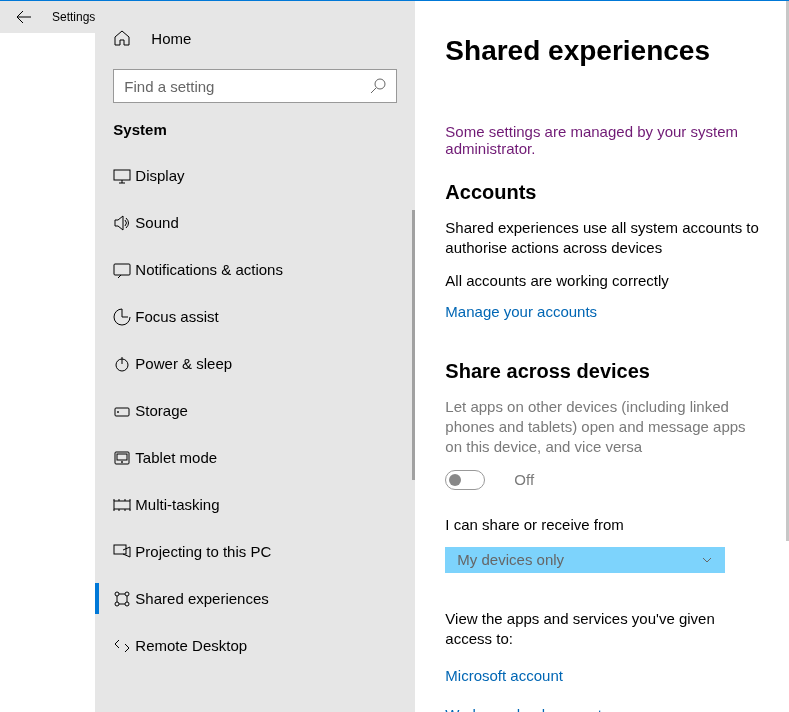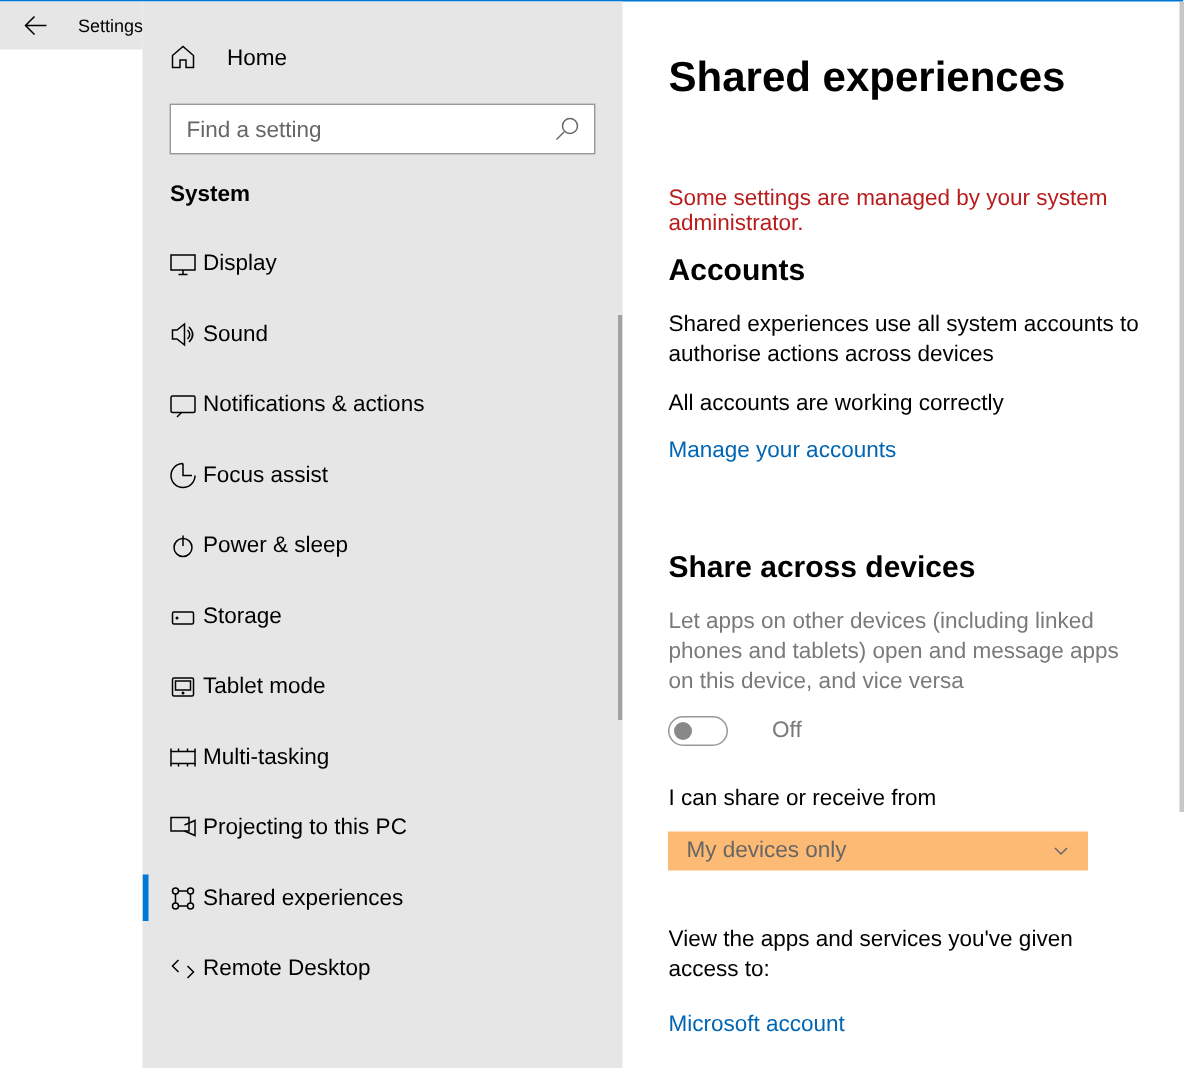--- a/index.html
+++ b/index.html
@@ -147,43 +147,43 @@
       color: #000;
       position: relative;
     }
     .page-title {
       font-size: 28px;
       font-weight: 600;
       margin-bottom: 56px;
     }
     .admin-notice {
       font-size: 15px;
-      color: #b91c1c;
-      margin-bottom: 12px;
+      color: #701a75;
+      margin-bottom: 24px;
     }
     .section-header {
       font-size: 20px;
       font-weight: 600;
       margin-bottom: 14px;
     }
     .desc {
       font-size: 15px;
       color: #000;
       margin-bottom: 12px;
       max-width: 400px;
       line-height: 1.35;
     }
     .desc.gray { color: #7a7a7a; }
     .link {
       font-size: 15px;
       color: #0066b4;
       cursor: pointer;
       margin-bottom: 8px;
     }
-    .section-gap-lg { margin-bottom: 59px; }
+    .section-gap-lg { margin-bottom: 40px; }
     .toggle-row {
       display: flex;
       align-items: center;
       gap: 29px;
       margin-bottom: 26px;
     }
     .toggle {
       width: 40px;
       height: 20px;
       border: 1px solid #888;
@@ -200,21 +200,21 @@
       width: 12px;
       height: 12px;
       border-radius: 50%;
       background: #888;
     }
     .toggle-label { font-size: 15px; color: #7a7a7a; }
     .select-label { font-size: 15px; margin-bottom: 14px; }
     .select-box {
       width: 280px;
       height: 26px;
-      background: #fdba74;
+      background: #7dd3fc;
       display: flex;
       align-items: center;
       justify-content: space-between;
       padding: 0 12px;
       font-size: 15px;
       color: #666;
       cursor: default;
       margin-bottom: 36px;
       gap: 24px;
     }

